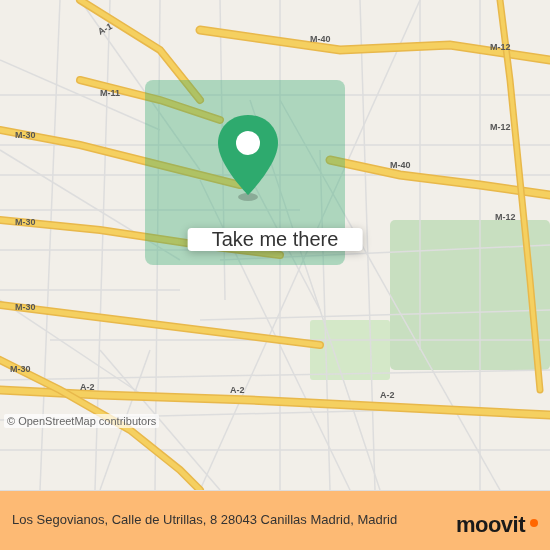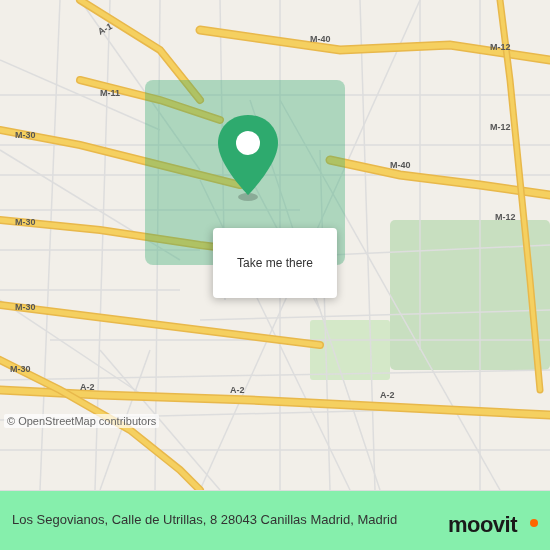--- a/index.html
+++ b/index.html
@@ -27,35 +27,35 @@
       height: 100%;
       position: absolute;
       top: 0;
       left: 0;
     }
 
     
     #bottom-bar {
       width: 550px;
       height: 60px;
-      background: #86efac;
+      background: #fdba74;
       border-top: 1px solid #ddd;
       display: flex;
       align-items: center;
       padding: 0 12px;
       gap: 10px;
     }
 
     #moovit-logo {
       position: absolute;
       bottom: 12px;
       right: 12px;
       display: flex;
       align-items: center;
-      gap: 12px;
+      gap: 4px;
     }
 
     .moovit-text {
       font-size: 22px;
       font-weight: bold;
       color: #1a1a1a;
       letter-spacing: -0.5px;
     }
 
     #address-text {
@@ -67,22 +67,22 @@
 
     
     #take-me-there-btn {
       position: absolute;
       left: 50%;
       top: 228px;
       transform: translateX(-50%);
       background: white;
       border: none;
       border-radius: 4px;
-      padding: 28px 24px;
-      font-size: 12px;
+      padding: 0 24px;
+      font-size: 20px;
       font-weight: 500;
       color: #333;
       cursor: pointer;
       box-shadow: 0 2px 8px rgba(0,0,0,0.25);
       white-space: nowrap;
       z-index: 10;
     }
 
     
     #attribution {

